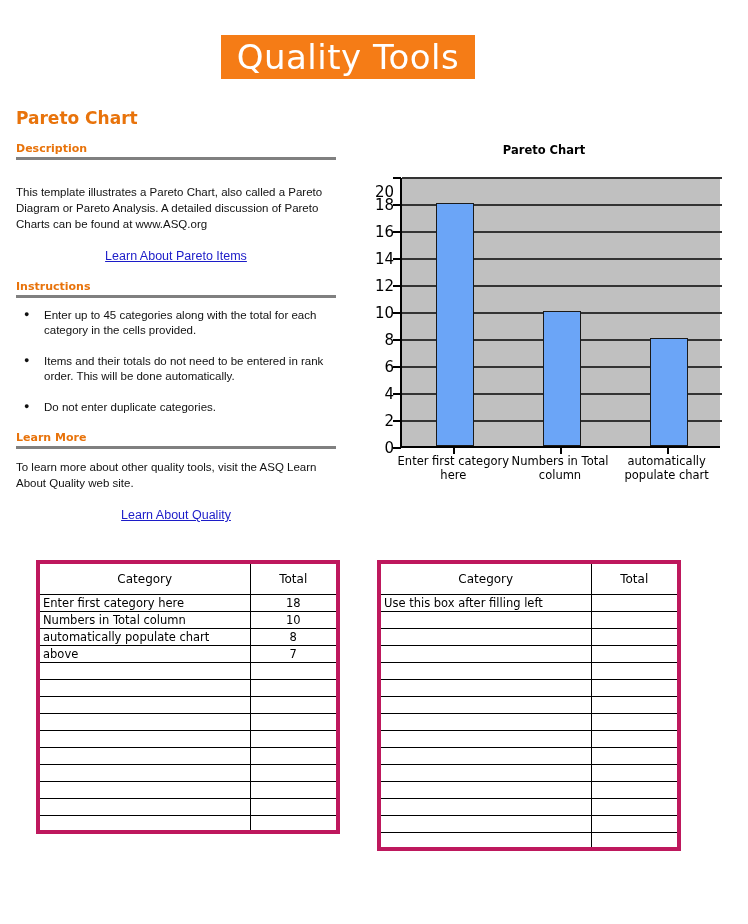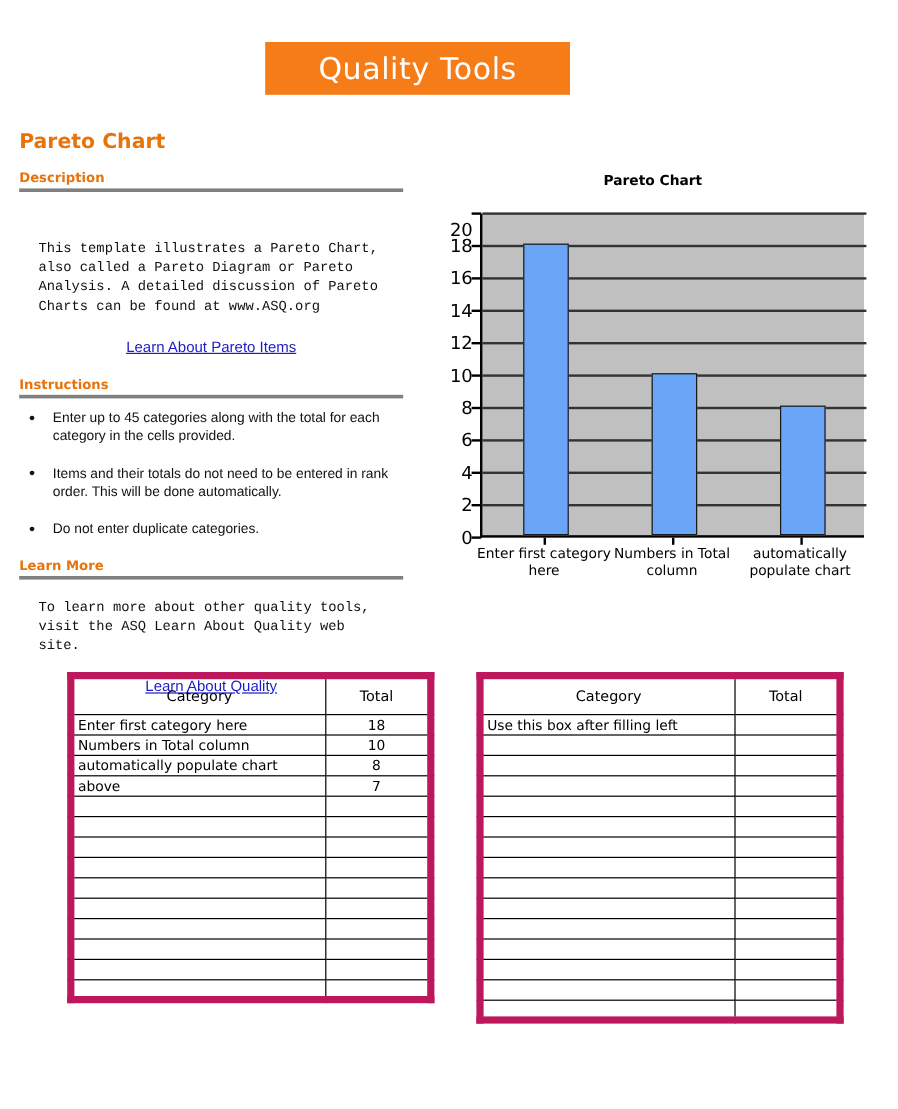--- a/index.html
+++ b/index.html
@@ -23,21 +23,21 @@
     position: absolute;
     left: 221px; top: 35px;
     width: 254px; height: 44px;
     background: #F57C16;
     display: flex;
     align-items: center;
     justify-content: center;
   }
   #banner-text {
     color: #ffffff;
-    font-size: 25px;
+    font-size: 34px;
     font-weight: 400;
     letter-spacing: 0.5px;
     font-family: "DejaVu Sans", sans-serif;
   }
 
   
   #left-col {
     position: absolute;
     left: 16px; top: 108px;
     width: 320px;
@@ -60,22 +60,21 @@
   .section-rule {
     height: 3px;
     background: #808080;
     margin: 0 0 10px 0;
     width: 320px;
   }
   .body-text {
     font-size: 11.5px;
     line-height: 16px;
     color: #111111;
-    margin: 16px;
-    font-family: Liberation Mono, monospace;
+    margin: 0;
   }
   .link-wrap {
     text-align: center;
     margin: 14px 0 16px 0;
   }
   a.doc-link {
     color: #1C1CC8;
     text-decoration: underline;
     font-size: 12.5px;
   }
@@ -187,21 +186,21 @@
     height: 32px;
     text-align: center;
     font-size: 12px;
   }
   .data-table td.cat {
     text-align: left;
   }
   .data-table td.tot {
     text-align: center;
   }
-  .data-table { border: 6px solid #be185d; margin-left: 20px; }
+  .data-table { border: 4px solid #be185d; }
   #table-left  { left: 36px;  top: 560px; width: 302px; }
   #table-right { left: 377px; top: 560px; width: 297px; }
   .col-cat { width: 212px; }
   .col-tot { width: 88px; }
 </style>
 </head>
 <body>
 
 <div id="page">
 

